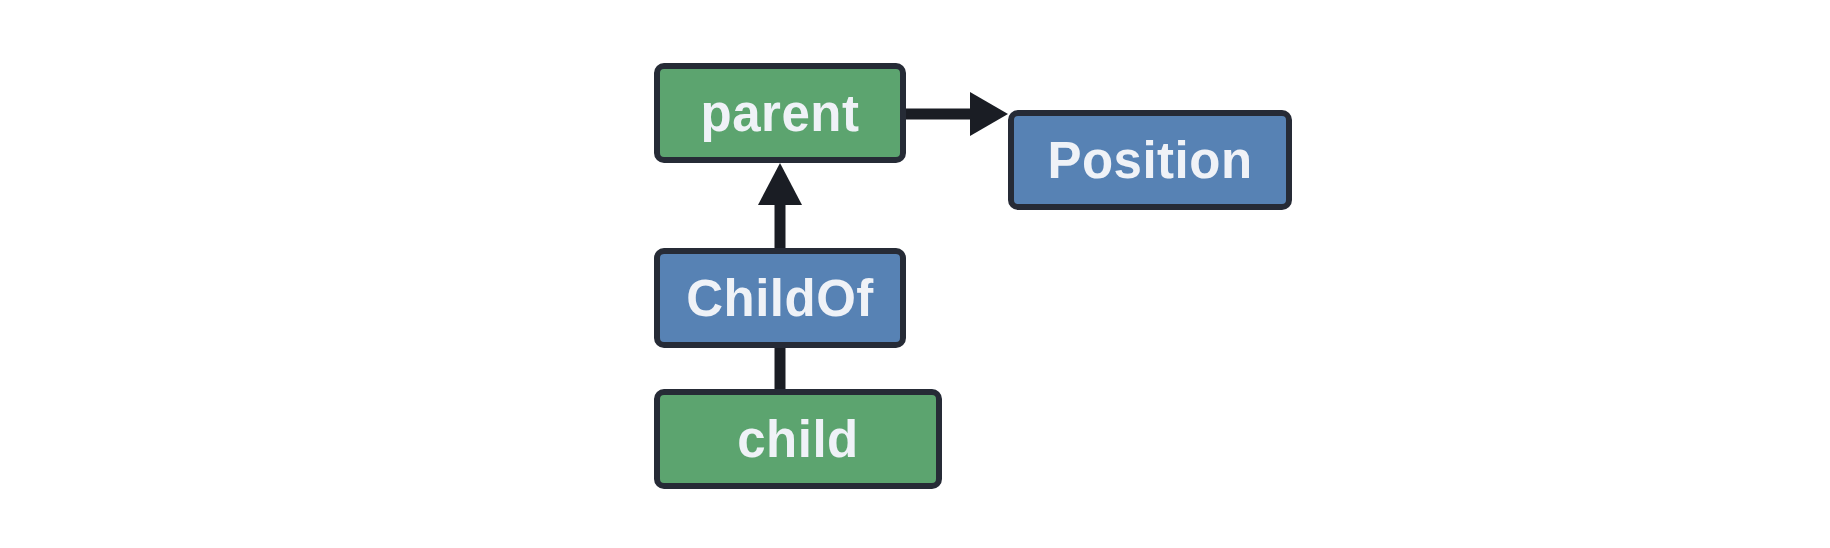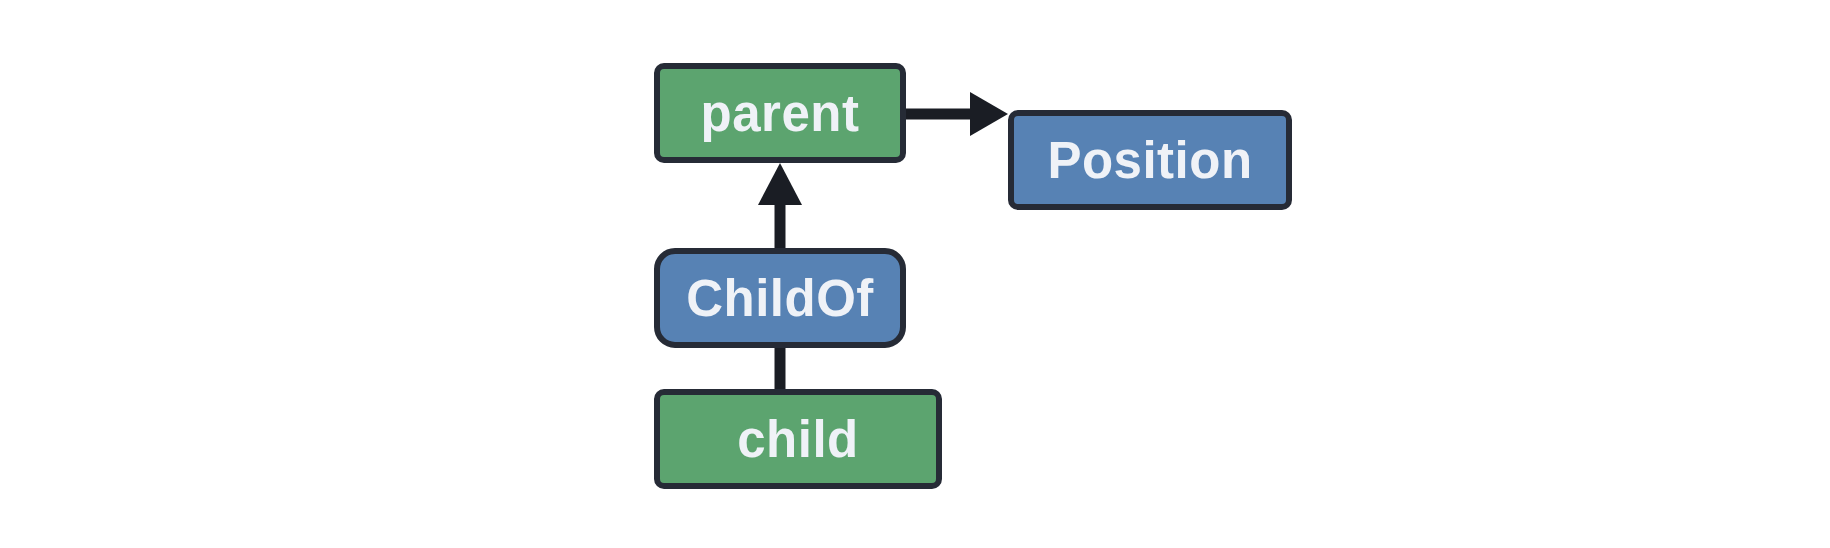--- a/index.html
+++ b/index.html
@@ -38,21 +38,21 @@
     color: #EFF2F7;
     font-size: 51px;
     font-weight: 700;
     letter-spacing: 0.5px;
   }
   .node.green { background: #5CA46F; }
   .node.blue  { background: #5782B4; }
 
   #node-parent   { left: 654px;  top: 63px;  width: 252px; height: 100px; }
   #node-position { left: 1008px; top: 66px;  width: 284px; height: 100px; margin-top: 44px; }
-  #node-childof  { left: 654px;  top: 248px; width: 252px; height: 100px; border-radius: 21px; }
+  #node-childof  { left: 654px;  top: 248px; width: 252px; height: 100px; }
   #node-child    { left: 654px;  top: 389px; width: 288px; height: 100px; }
 </style>
 </head>
 <body>
 
 <div class="canvas">
 
   <svg class="edges" width="1830" height="548" viewBox="0 0 1830 548">
 
     <g>

